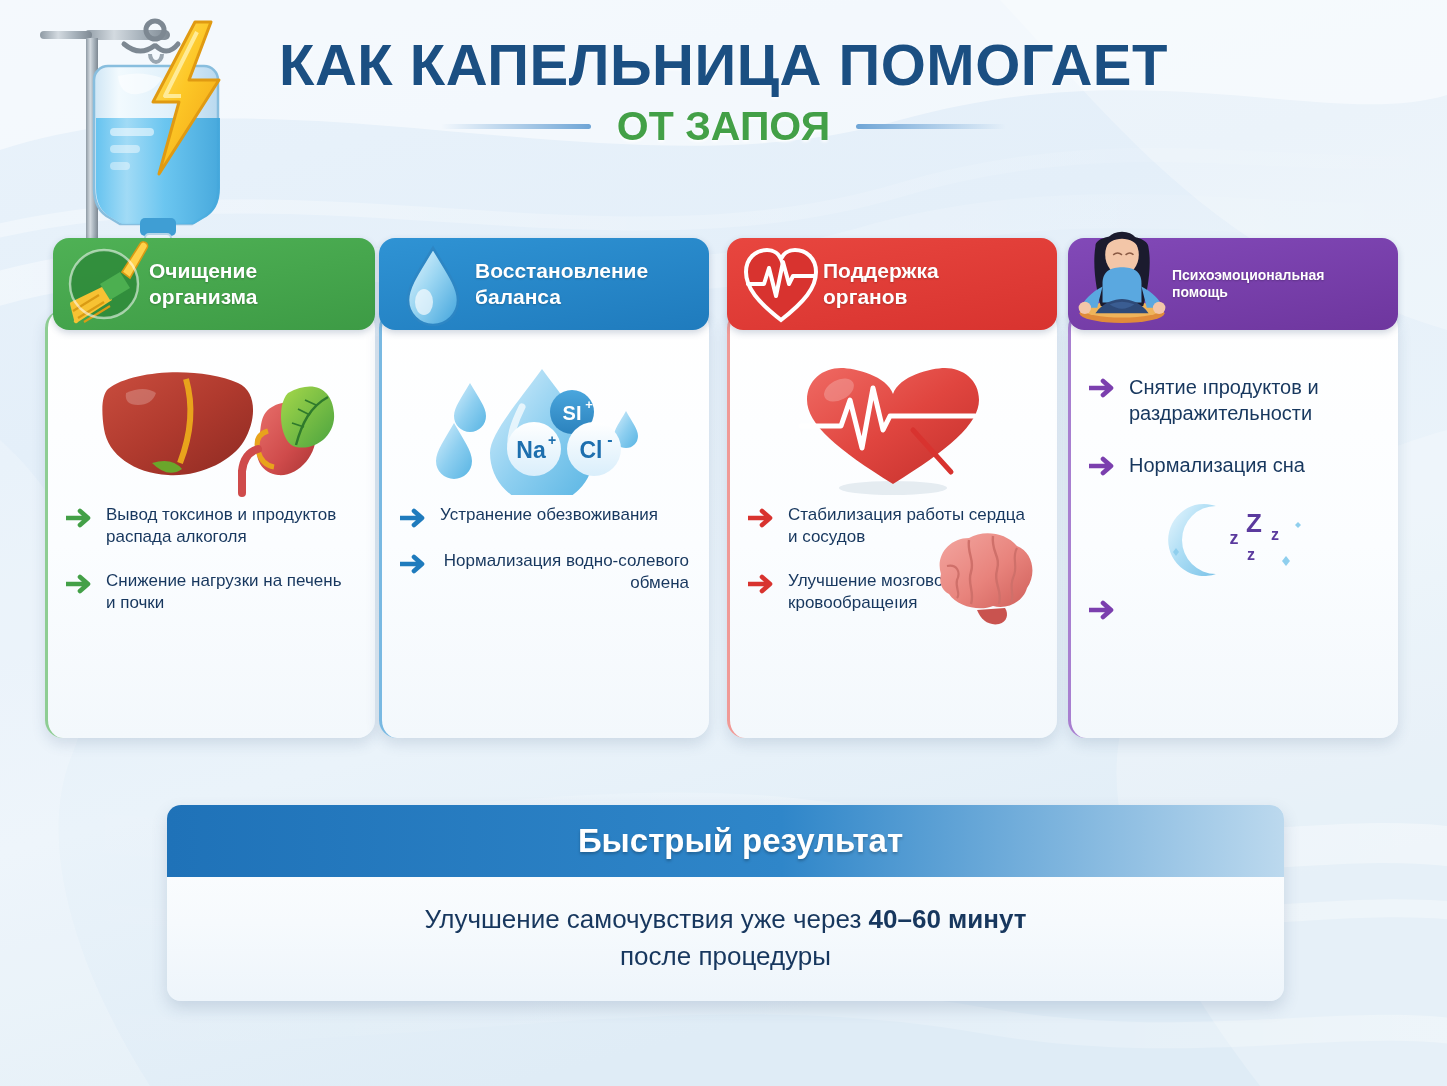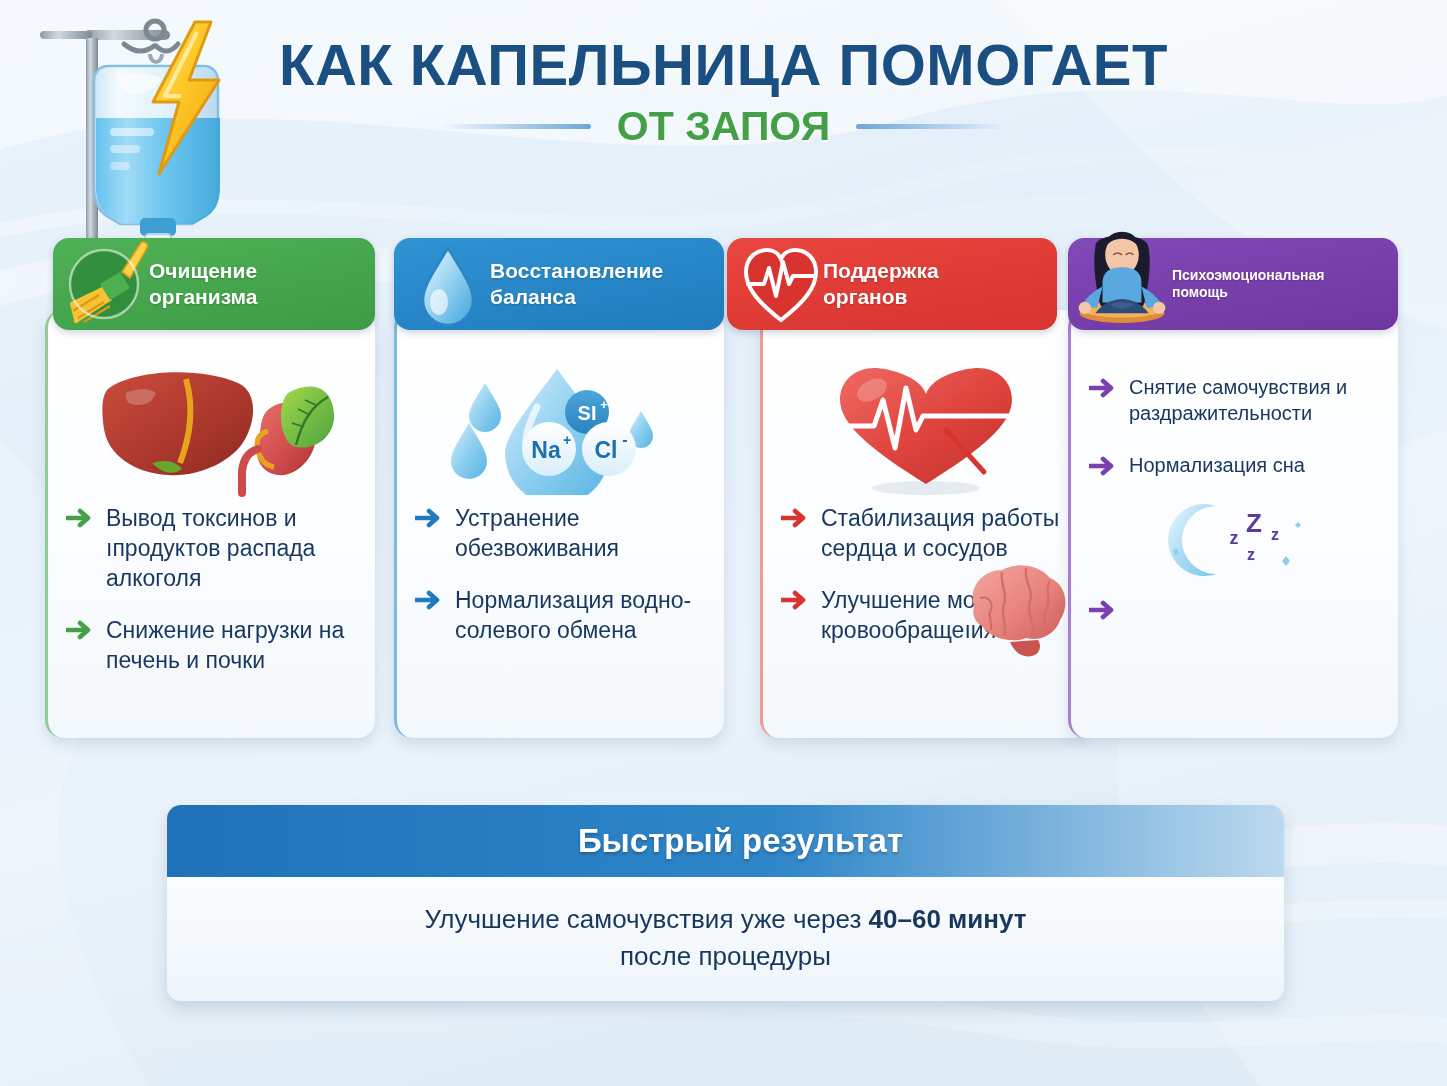--- a/index.html
+++ b/index.html
@@ -43,21 +43,21 @@
   .iv { position:absolute; left:28px; top:8px; width:230px; height:330px; z-index:3; }
   .iv-tube {
     position:absolute; left:150px; top:220px; width:60px; height:290px; z-index:1;
     pointer-events:none;
   }
 
   
   .cards { position:absolute; top:238px; left:0; width:1447px; height:510px; }
   .card { position:absolute; top:0; width:330px; height:500px; }
   .card.c1 { left:45px;padding-left:8px; }
-  .card.c2 { left:394px; }
+  .card.c2 { left:379px; }
   .card.c3 { left:727px; }
   .card.c4 { left:1068px; }
 
   .card-header {
     position:relative; z-index:3;
     height:92px; border-radius:16px;
     display:flex; align-items:center; padding-left:96px; padding-right:10px;
     color:#fff; font-size:21px; font-weight:bold; line-height:1.22;
     box-shadow:0 3px 7px rgba(40,70,110,0.22);
   }
@@ -75,33 +75,33 @@
   .card-body {
     position:absolute; top:72px; left:0; width:330px; height:428px;
     background:linear-gradient(180deg,#ffffff 0%, #fbfdff 55%, #f3f8fc 100%);
     border-radius:18px;
     box-shadow:0 6px 14px rgba(45,80,120,0.15);
     padding:46px 16px 16px 14px;
     z-index:1;
     overflow:hidden;
   }
   .card.c1 .card-body { border-left:3px solid #8ecd93; }
-  .card.c2 .card-body { border-left:3px solid #79b9e2; }
-  .card.c3 .card-body { border-left:3px solid #f09a96;margin-left:33px; }
+  .card.c2 .card-body { border-left:3px solid #79b9e2;text-align:right; }
+  .card.c3 .card-body { border-left:3px solid #f09a96; }
   .card.c4 .card-body { border-left:3px solid #a87fd0; }
 
   .body-art { height:148px; display:flex; align-items:center; justify-content:center;
               position:relative; }
   .card.c4 .body-art { height:10px; }
 
   .bullets { padding:0 4px; }
   .bullet { display:flex; gap:12px; align-items:flex-start; margin-bottom:22px; }
   .bullet .arw { flex:0 0 auto; margin-top:4px; }
   .bullet .btxt {
-    font-size:23px; line-height:1.30; color:#17375e; font-weight:400;
+    font-size:17px; line-height:1.30; color:#17375e; font-weight:400;
   }
   .card.c4 .bullet .btxt { font-size:20px; }
   .card.c4 .bullets { padding-top:8px; }
   .card.c4 .bullet { margin-bottom:26px; }
 
   .moon-art { display:flex; justify-content:center; margin:-8px 0 14px 0; }
 
   .brain-art { position:absolute; right:-4px; bottom:-16px; }
   .bullet.with-brain { position:relative; }
 
@@ -431,21 +431,21 @@
         </div>
         <div class="htxt"><span>Психоэмоциональная</span><br><span>помощь</span></div>
       </div>
       <div class="card-body">
         <div class="body-art"></div>
         <div class="bullets">
           <div class="bullet">
             <svg class="arw" width="28" height="20" viewBox="0 0 28 20" aria-hidden="true">
               <path d="M1,10 h16 M14,3 l8,7 l-8,7" stroke="#7b3fae" stroke-width="4.6" fill="none" stroke-linecap="round" stroke-linejoin="round"></path>
             </svg>
-            <div class="btxt">Снятие самочувствия и раздражительности</div>
+            <div class="btxt">Снятие ıпродуктов и раздражительности</div>
           </div>
           <div class="bullet">
             <svg class="arw" width="28" height="20" viewBox="0 0 28 20" aria-hidden="true">
               <path d="M1,10 h16 M14,3 l8,7 l-8,7" stroke="#7b3fae" stroke-width="4.6" fill="none" stroke-linecap="round" stroke-linejoin="round"></path>
             </svg>
             <div class="btxt">Нормализация сна</div>
           </div>
           <div class="moon-art">
             <svg width="176" height="86" viewBox="0 0 176 86" aria-hidden="true">
               <defs>

